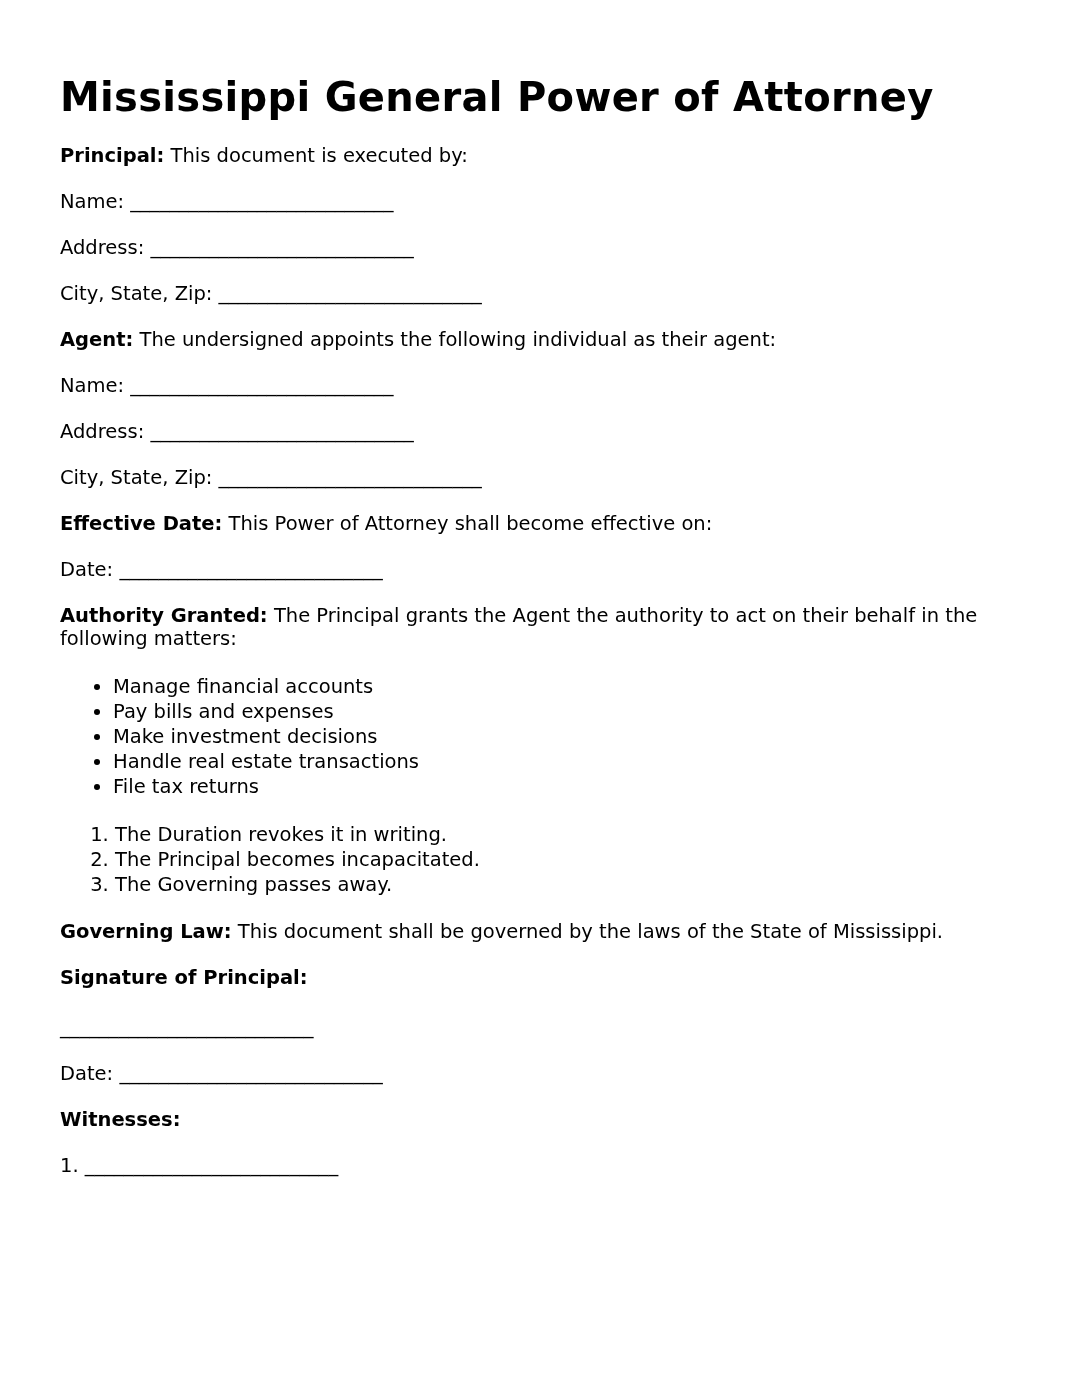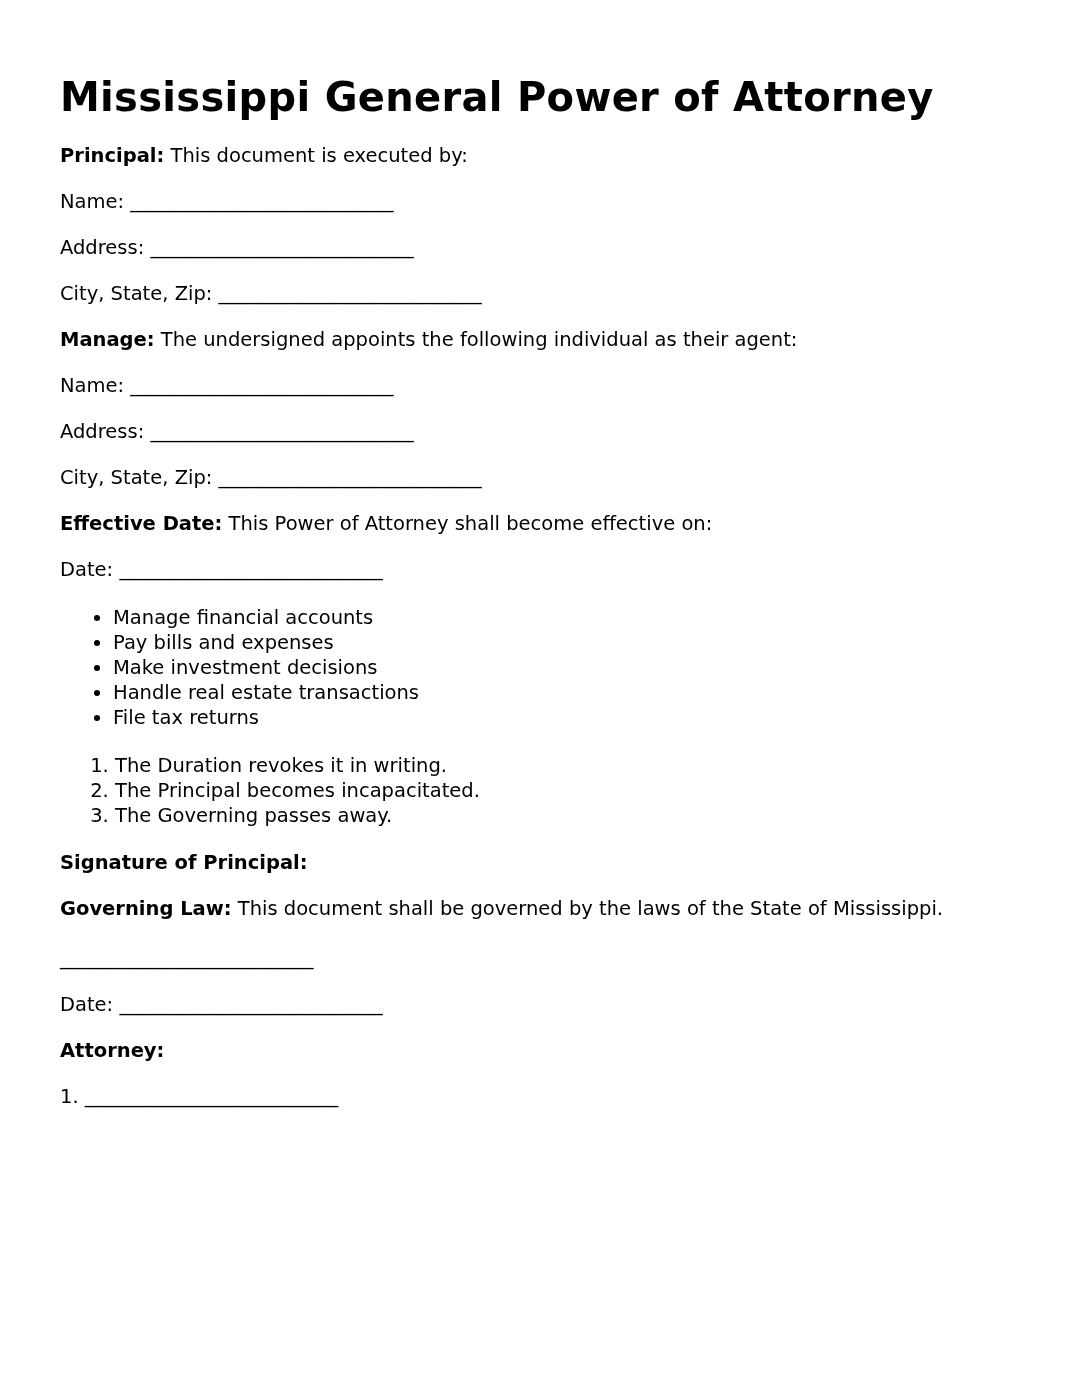--- a/index.html
+++ b/index.html
@@ -78,56 +78,57 @@
 
 
   <p><b class="lbl">Principal:</b> <span>This document is executed by:</span></p>
 
   <p class="field"><span>Name:</span> <span class="blank">___________________________</span></p>
 
   <p class="field"><span>Address:</span> <span class="blank">___________________________</span></p>
 
   <p class="field"><span>City, State, Zip:</span> <span class="blank">___________________________</span></p>
 
-  <p><b class="lbl">Manage:</b> <span>The undersigned appoints the following individual as their agent:</span></p>
+  <p><b class="lbl">Agent:</b> <span>The undersigned appoints the following individual as their agent:</span></p>
 
   <p class="field"><span>Name:</span> <span class="blank">___________________________</span></p>
 
   <p class="field"><span>Address:</span> <span class="blank">___________________________</span></p>
 
   <p class="field"><span>City, State, Zip:</span> <span class="blank">___________________________</span></p>
 
   <p><b class="lbl">Effective Date:</b> <span>This Power of Attorney shall become effective on:</span></p>
 
   <p class="field"><span>Date:</span> <span class="blank">___________________________</span></p>
 
+  <p><b class="lbl">Authority Granted:</b> <span>The Principal grants the Agent the authority to act on their behalf in the following matters:</span></p>
 
   <ul class="bullet-list">
     <li>Manage financial accounts</li>
     <li>Pay bills and expenses</li>
     <li>Make investment decisions</li>
     <li>Handle real estate transactions</li>
     <li>File tax returns</li>
   </ul>
 
 
   <ol class="numbered-list">
     <li>The Duration revokes it in writing.</li>
     <li>The Principal becomes incapacitated.</li>
     <li>The Governing passes away.</li>
   </ol>
 
+  <p><b class="lbl">Governing Law:</b> <span>This document shall be governed by the laws of the State of Mississippi.</span></p>
+
   <p><b class="lbl">Signature of Principal:</b></p>
-
-  <p><b class="lbl">Governing Law:</b> <span>This document shall be governed by the laws of the State of Mississippi.</span></p>
 
   <p class="field sig-blank-row"><span class="blank">__________________________</span></p>
 
   <p class="field"><span>Date:</span> <span class="blank">___________________________</span></p>
 
-  <p><b class="lbl">Attorney:</b></p>
+  <p><b class="lbl">Witnesses:</b></p>
 
   <p class="field"><span>1.</span> <span class="blank">__________________________</span></p>
 
 
   <div class="watermark">greentomyr.org</div>
 
 </div>
 
 </body></html>

